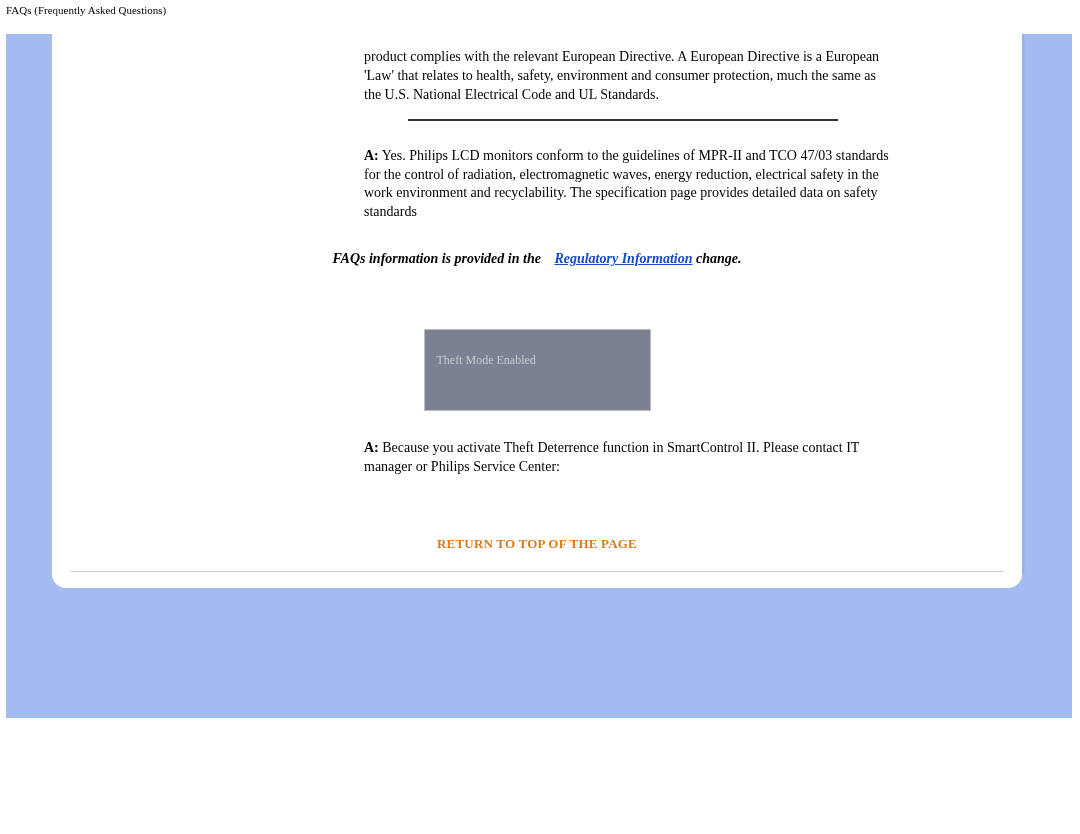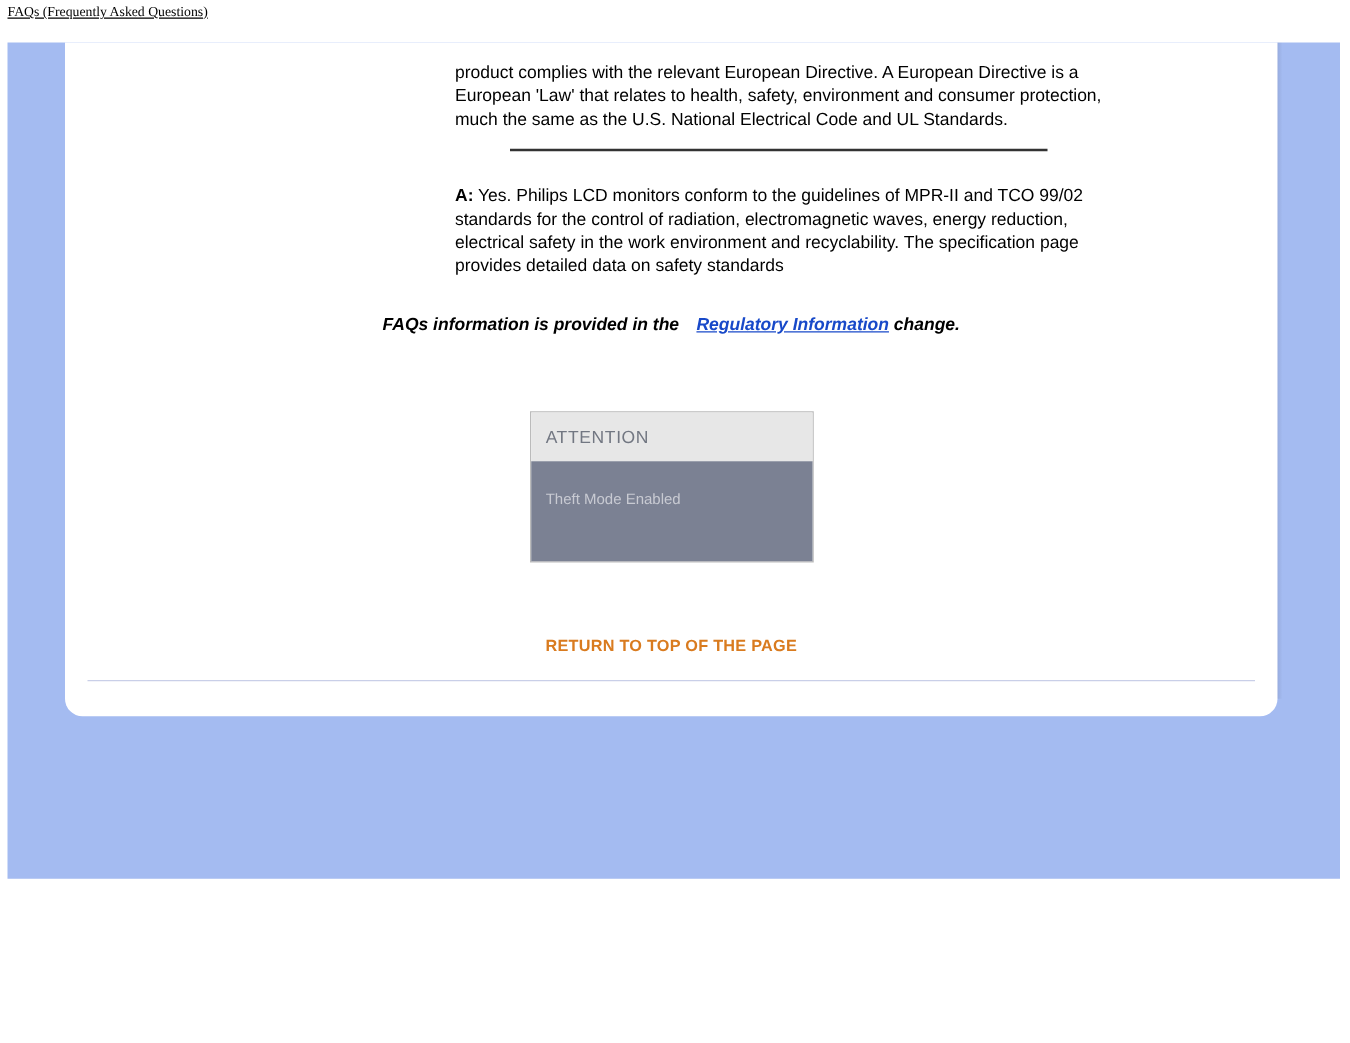--- a/index.html
+++ b/index.html
@@ -9,35 +9,35 @@
     height: 834px;
     font-family: Arial, Helvetica, sans-serif;
     background: #fff;
     overflow: hidden;
   }
   .header-strip {
     font-size: 11px;
     color: #000;
     padding: 4px 6px;
     font-family: "Times New Roman", serif;
-    text-decoration: underline;
   }
   .blue-bg {
     background: #a4bbf1;
     width: 1066px;
     margin-left: 6px;
     padding-bottom: 130px;
   }
   .page-card {
     background: #fff;
     margin: 0 50px 0 46px;
     border-bottom-left-radius: 14px;
     border-bottom-right-radius: 14px;
     position: relative;
-    padding: 0 0 28px 0;
+    padding: 0 0 16px 0;
+    font-family: Liberation Serif, serif;
   }
   .shadow-right {
     position: absolute;
     right: -4px;
     top: 0;
     bottom: 14px;
     width: 4px;
     background: linear-gradient(to right, rgba(0,0,0,0.08), transparent);
   }
   .content {
@@ -122,33 +122,35 @@
 <div class="blue-bg">
   <div class="page-card">
     <div class="content">
 
       <p class="intro">product complies with the relevant European Directive. A European Directive is a European 'Law' that relates to health, safety, environment and consumer protection, much the same as the U.S. National Electrical Code and UL Standards.</p>
 
       <hr class="hr-short">
 
 
       <p class="a-block">
-        <span class="aprefix">A:</span><span> Yes. Philips LCD monitors conform to the guidelines of MPR-II and TCO 99/02 standards for the control of radiation, electromagnetic waves, energy reduction, electrical safety in the work environment and recyclability. The specification page provides detailed data on safety standards</span>
+        <span class="aprefix">A:</span><span> Yes. Philips LCD monitors conform to the guidelines of MPR-II and TCO 47/03 standards for the control of radiation, electromagnetic waves, energy reduction, electrical safety in the work environment and recyclability. The specification page provides detailed data on safety standards</span>
       </p>
 
       <p class="more-info">
         <span>FAQs information is provided in the </span><a href="#" class="reg-link">Regulatory Information</a><span> change.</span>
       </p>
 
 
       <div class="attention-box">
-        <div class="attention-head">ATTENTION</div>
         <div class="attention-body">Theft Mode Enabled</div>
       </div>
 
+      <p class="a-block">
+        <span class="aprefix">A:</span><span> Because you activate Theft Deterrence function in SmartControl II. Please contact IT manager or Philips Service Center:</span>
+      </p>
 
       <div class="return-top">
         <a href="#" style="color:#d97b1f; text-decoration:none;">RETURN TO TOP OF THE PAGE</a>
       </div>
 
     </div>
     <div class="card-footer-line"></div>
     <div class="shadow-right"></div>
   </div>
 </div>

